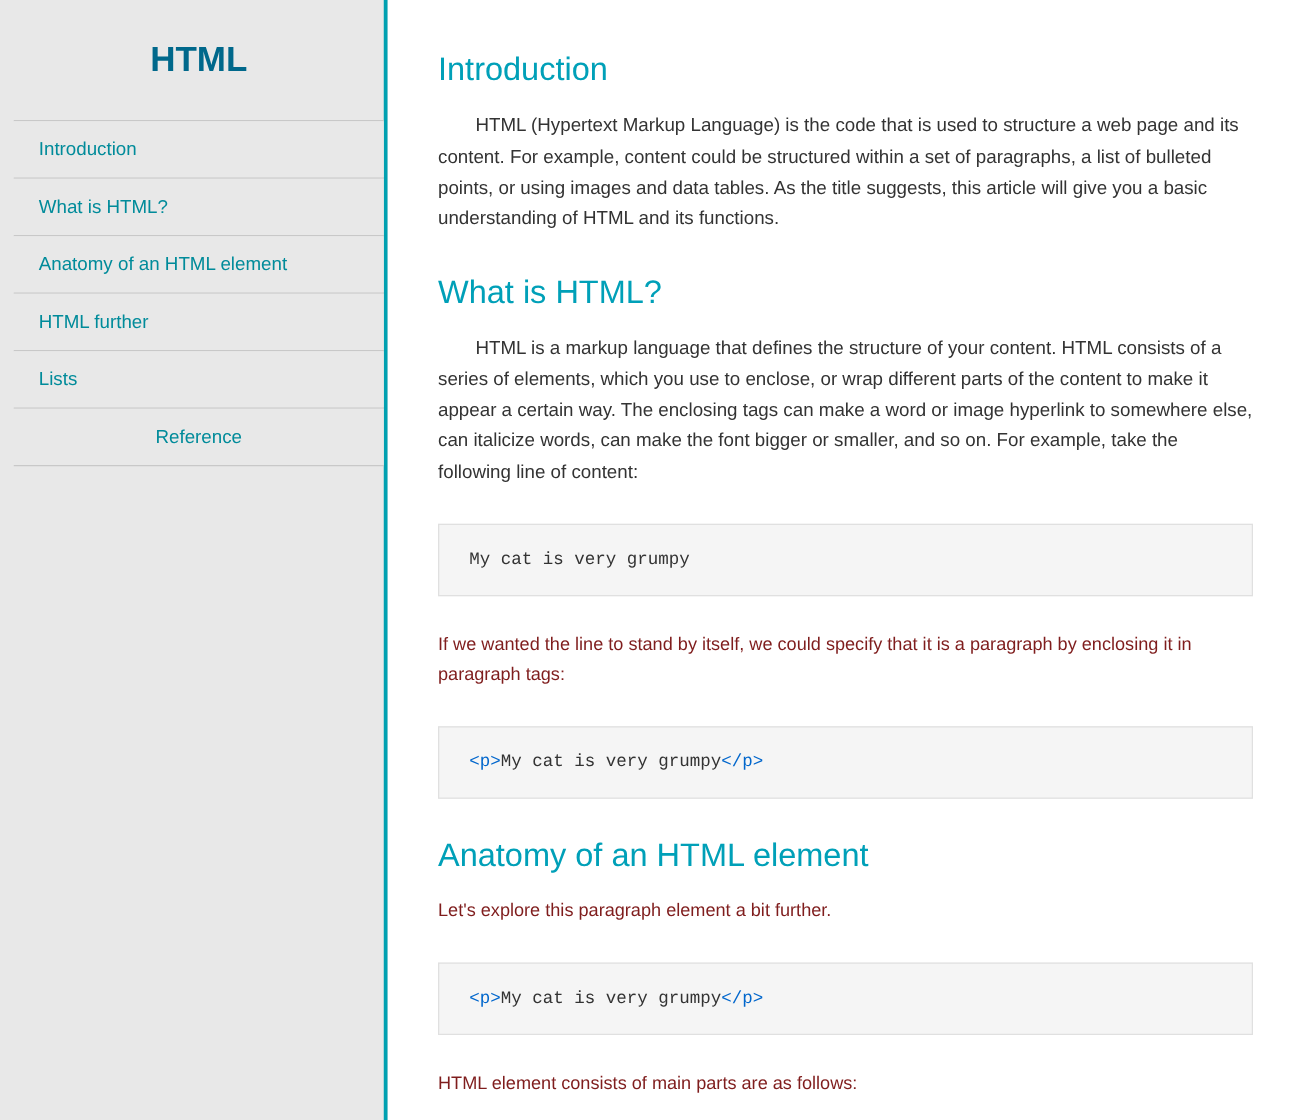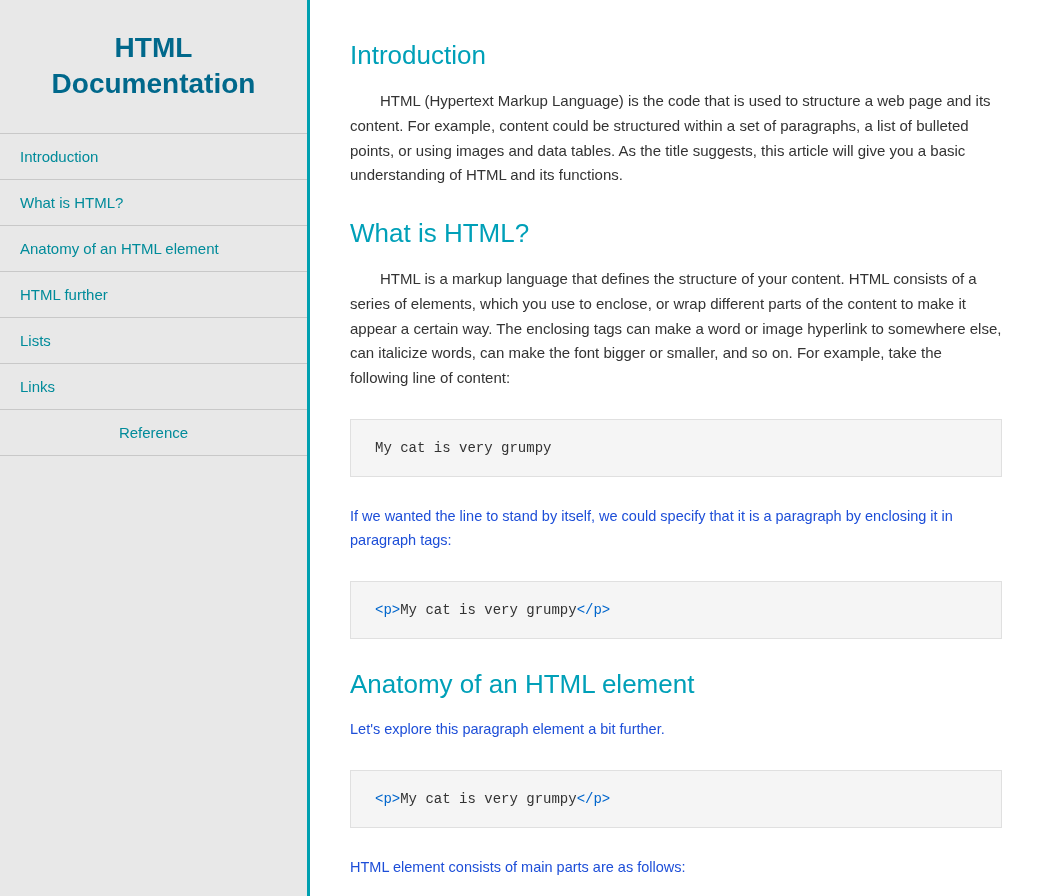--- a/index.html
+++ b/index.html
@@ -16,20 +16,21 @@
     }
 
     .sidebar {
       width: 310px;
       min-width: 310px;
       background: #e8e8e8;
       border-right: 3px solid #00a0b0;
       display: flex;
       flex-direction: column;
       align-items: center;
+      padding-left: 11px;
     }
 
     .sidebar-title {
       color: #00688b;
       font-size: 28px;
       font-weight: bold;
       text-align: center;
       padding: 30px 20px 30px 20px;
       line-height: 1.3;
     }
@@ -83,21 +84,21 @@
 
     .content-text {
       color: #333;
       font-size: 15px;
       line-height: 1.65;
       margin-bottom: 18px;
       text-indent: 2em;
     }
 
     .content-text-no-indent {
-      color: #1d4ed8;
+      color: #7f1d1d;
       font-size: 14.5px;
       line-height: 1.65;
       margin-bottom: 18px;
     }
 
     .code-block {
       background: #f5f5f5;
       border: 1px solid #e0e0e0;
       padding: 20px 24px;
       margin: 28px 0;
@@ -113,40 +114,36 @@
     .section-separator {
       margin-top: 30px;
     }
   </style>
 </head>
 <body>
 
 <aside class="sidebar">
   <h1 class="sidebar-title">
     <span>HTML</span><br>
-    <span>Documentation</span>
   </h1>
   <ul class="nav-list">
     <li>
       <a href="#introduction">Introduction</a>
     </li>
     <li>
       <a href="#what-is-html">What is HTML?</a>
     </li>
     <li>
       <a href="#anatomy">Anatomy of an HTML element</a>
     </li>
     <li>
       <a href="#html-document">HTML further</a>
     </li>
     <li>
       <a href="#lists">Lists</a>
-    </li>
-    <li>
-      <a href="#links">Links</a>
     </li>
     <li>
       <a href="#reference">Reference</a>
     </li>
   </ul>
 </aside>
 
 <main class="main-content">
   <section id="introduction">
     <h2 class="section-heading">Introduction</h2>

